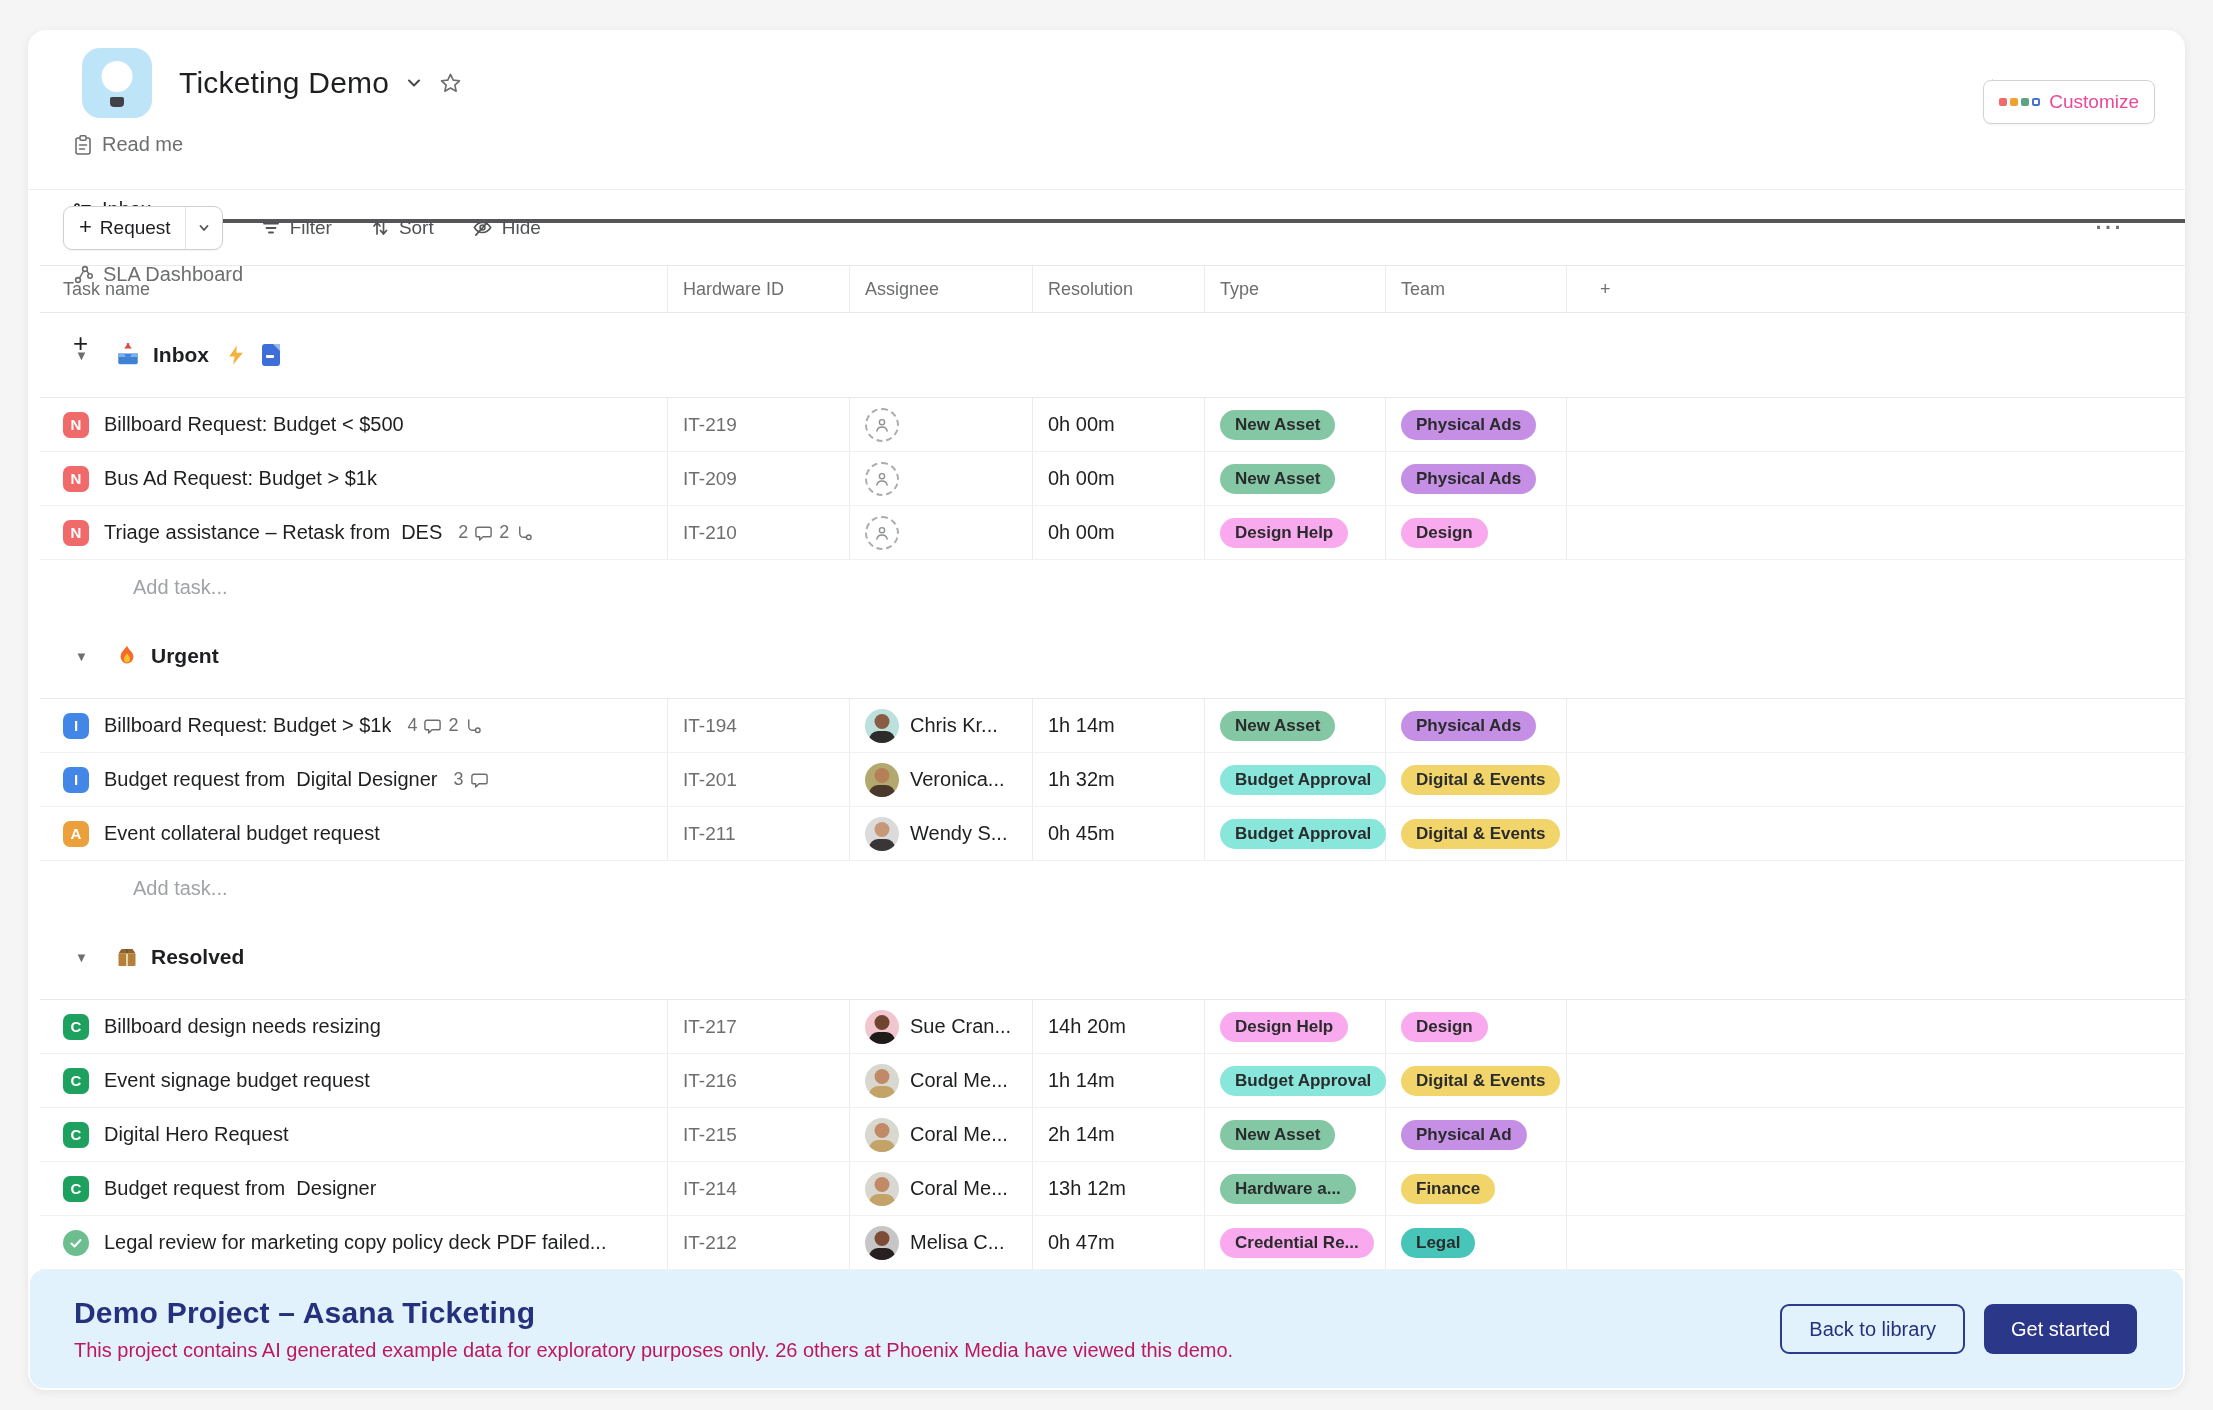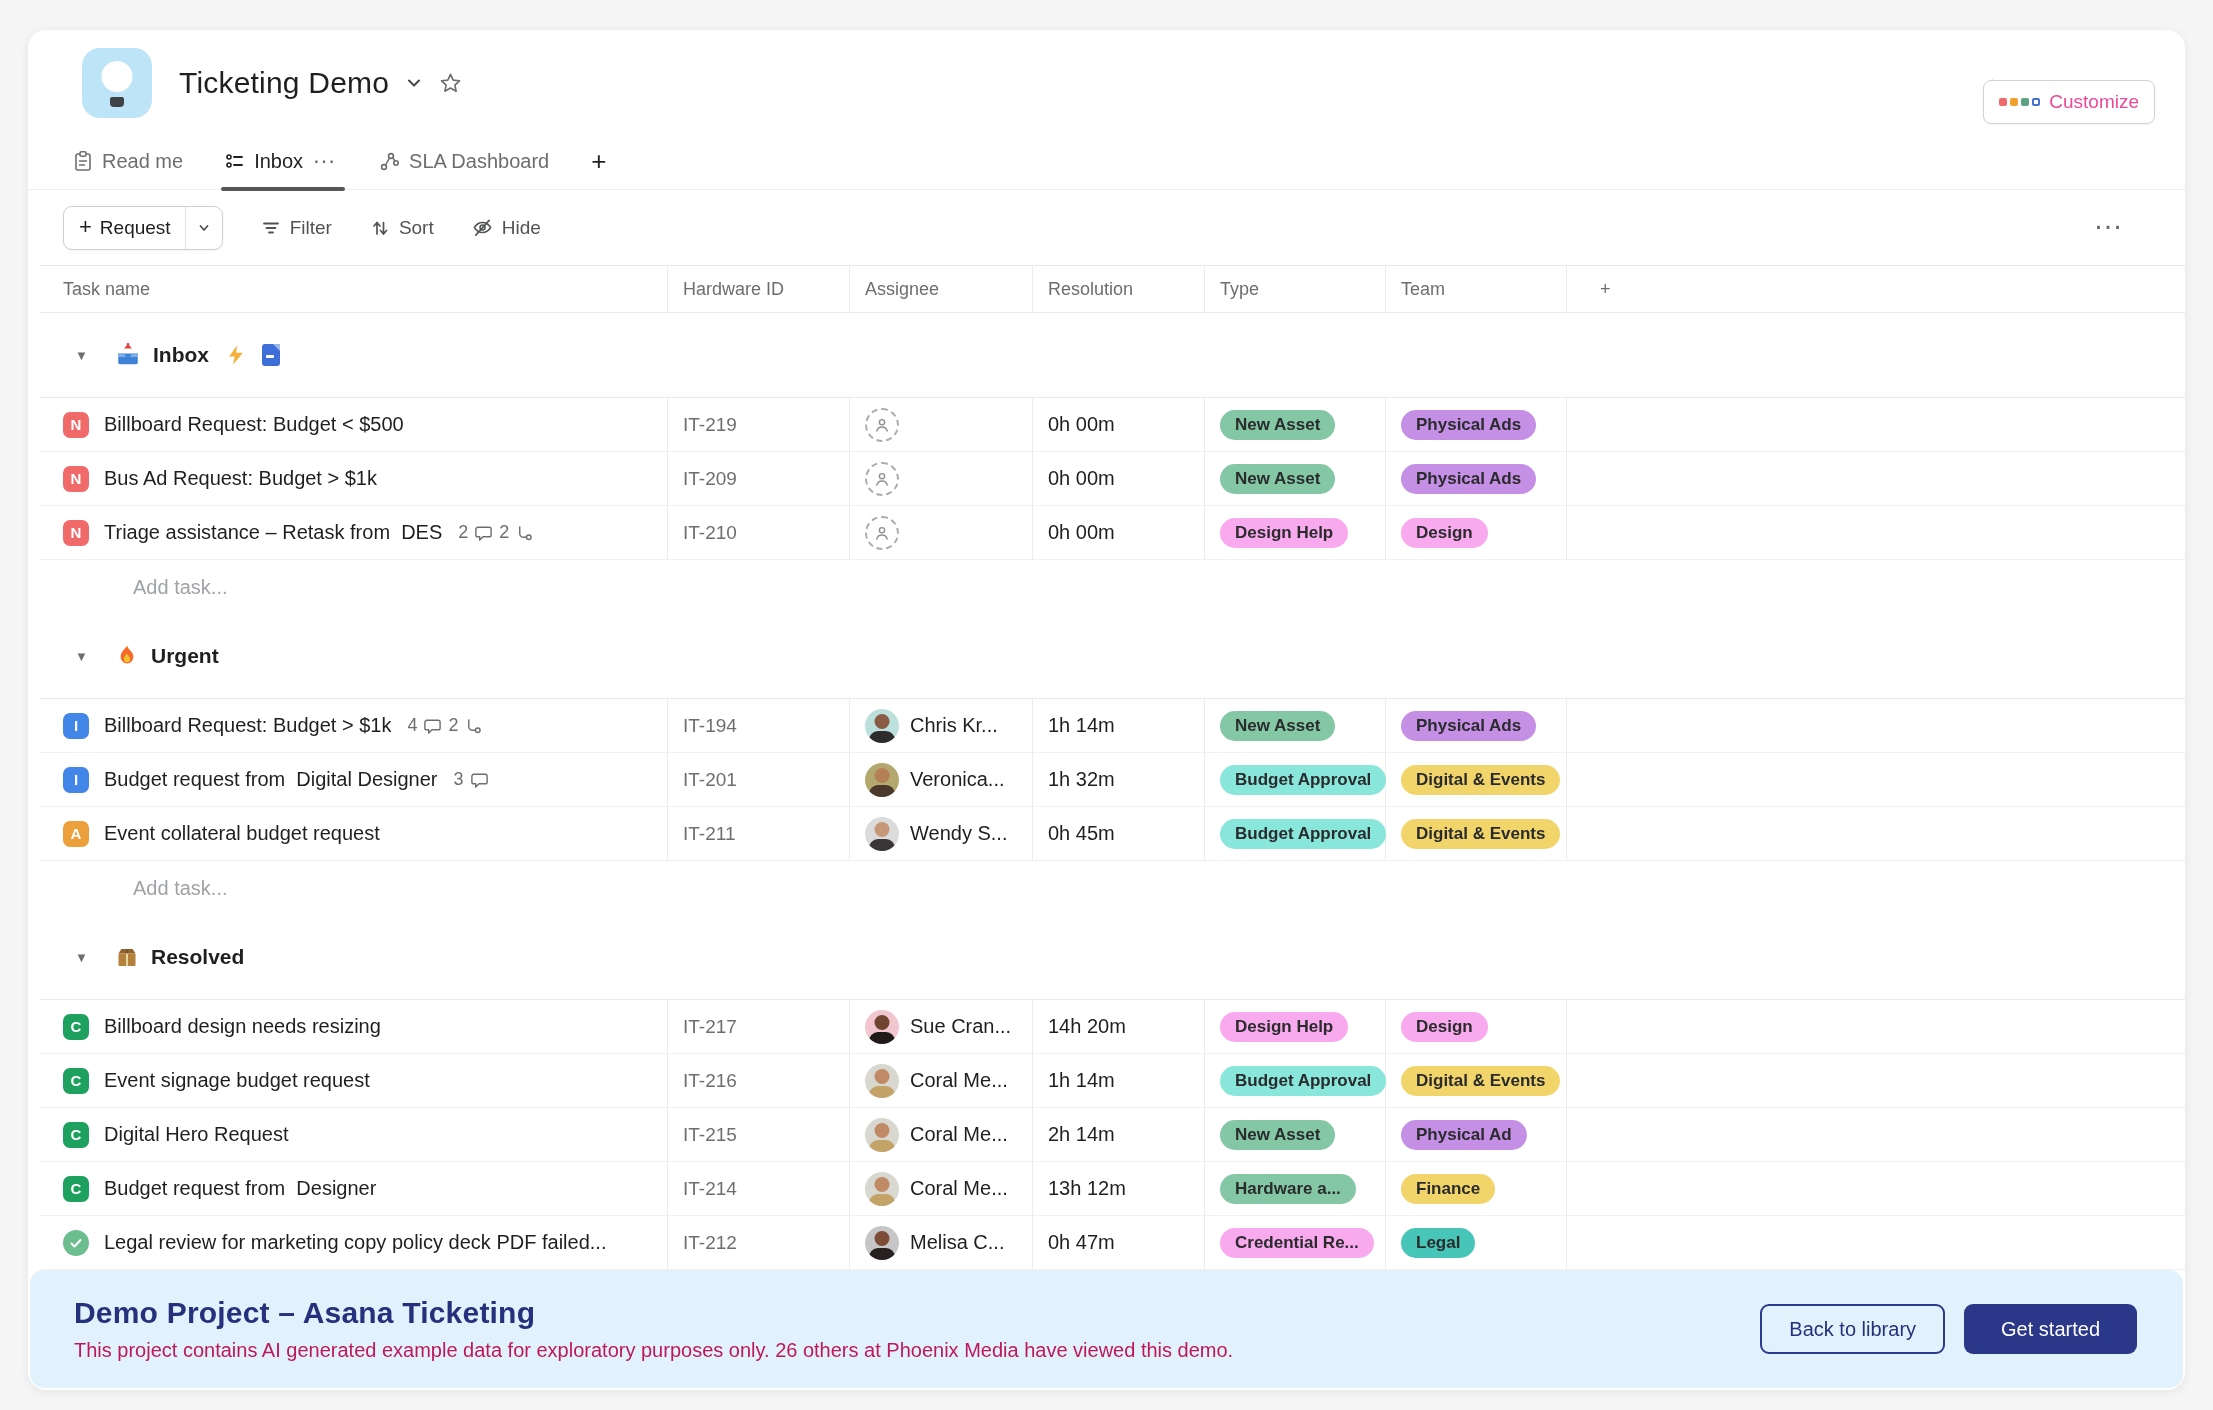--- a/index.html
+++ b/index.html
@@ -45,23 +45,24 @@
   }
   .cust-grid { display: grid; grid-template-columns: 8px 8px; grid-gap: 3px; }
   .cust-grid i { width: 8px; height: 8px; border-radius: 2px; display: block; }
   .cust-grid i:nth-child(1){ background:#F06A6A; }
   .cust-grid i:nth-child(2){ background:#F1A12F; }
   .cust-grid i:nth-child(3){ background:#5DA283; }
   .cust-grid i:nth-child(4){ background:#fff; border:2px solid #4573D2; border-radius:2px; }
 
   
   .tabbar {
-    display: flex; align-items: center; gap: 42px;
+    display: flex; gap: 42px;
     margin-top: 15px; padding-left: 45px; height: 57px;
     border-bottom: 1px solid #EFEDEE;
+    flex-direction: column;
   }
   .tab { display: inline-flex; align-items: center; gap: 9px; font-size: 20px; color: #6D6E6F; position: relative; height: 100%; cursor: pointer; }
   .tab svg { flex: 0 0 auto; }
   .tab.active { color: #1E1F21; font-weight: 500; }
   .tab.active::after {
     content: ''; position: absolute; left: -4px; right: -8px; bottom: -2px;
     height: 4px; border-radius: 4px; background: #565557;
   }
   .tab-dots { font-size: 24px; color: #6D6E6F; line-height: 0; transform: translateY(-6px); letter-spacing: 1px; }
   .tab-add { font-size: 26px; font-weight: 500; color: #1E1F21; cursor: pointer; }
@@ -145,21 +146,21 @@
   }
   .banner-text { flex: 1 1 auto; }
   .banner-title { font-size: 30px; font-weight: 700; color: #25317C; letter-spacing: .2px; }
   .banner-body { font-size: 20px; color: #be185d; margin-top: 9px; }
   .btn-back {
     height: 50px; padding: 0 27px; border-radius: 9px; border: 2px solid #2B3A8C;
     background: transparent; color: #25317C; font-size: 20px; font-weight: 500;
     font-family: "Liberation Sans", sans-serif; cursor: pointer; flex: 0 0 auto;
   }
   .btn-start {
-    height: 50px; padding: 0 37px; border-radius: 9px; border: none;
+    height: 50px; padding: 0 27px; border-radius: 9px; border: none;
     background: #2B3789; color: #FFFFFF; font-size: 20px; font-weight: 500;
     font-family: "Liberation Sans", sans-serif; cursor: pointer; margin-left: 19px; flex: 0 0 auto;
   }
   .icon { display: inline-flex; align-items: center; justify-content: center; }
 </style>
 </head>
 <body>
 
 <div class="page">
   <div class="card">

